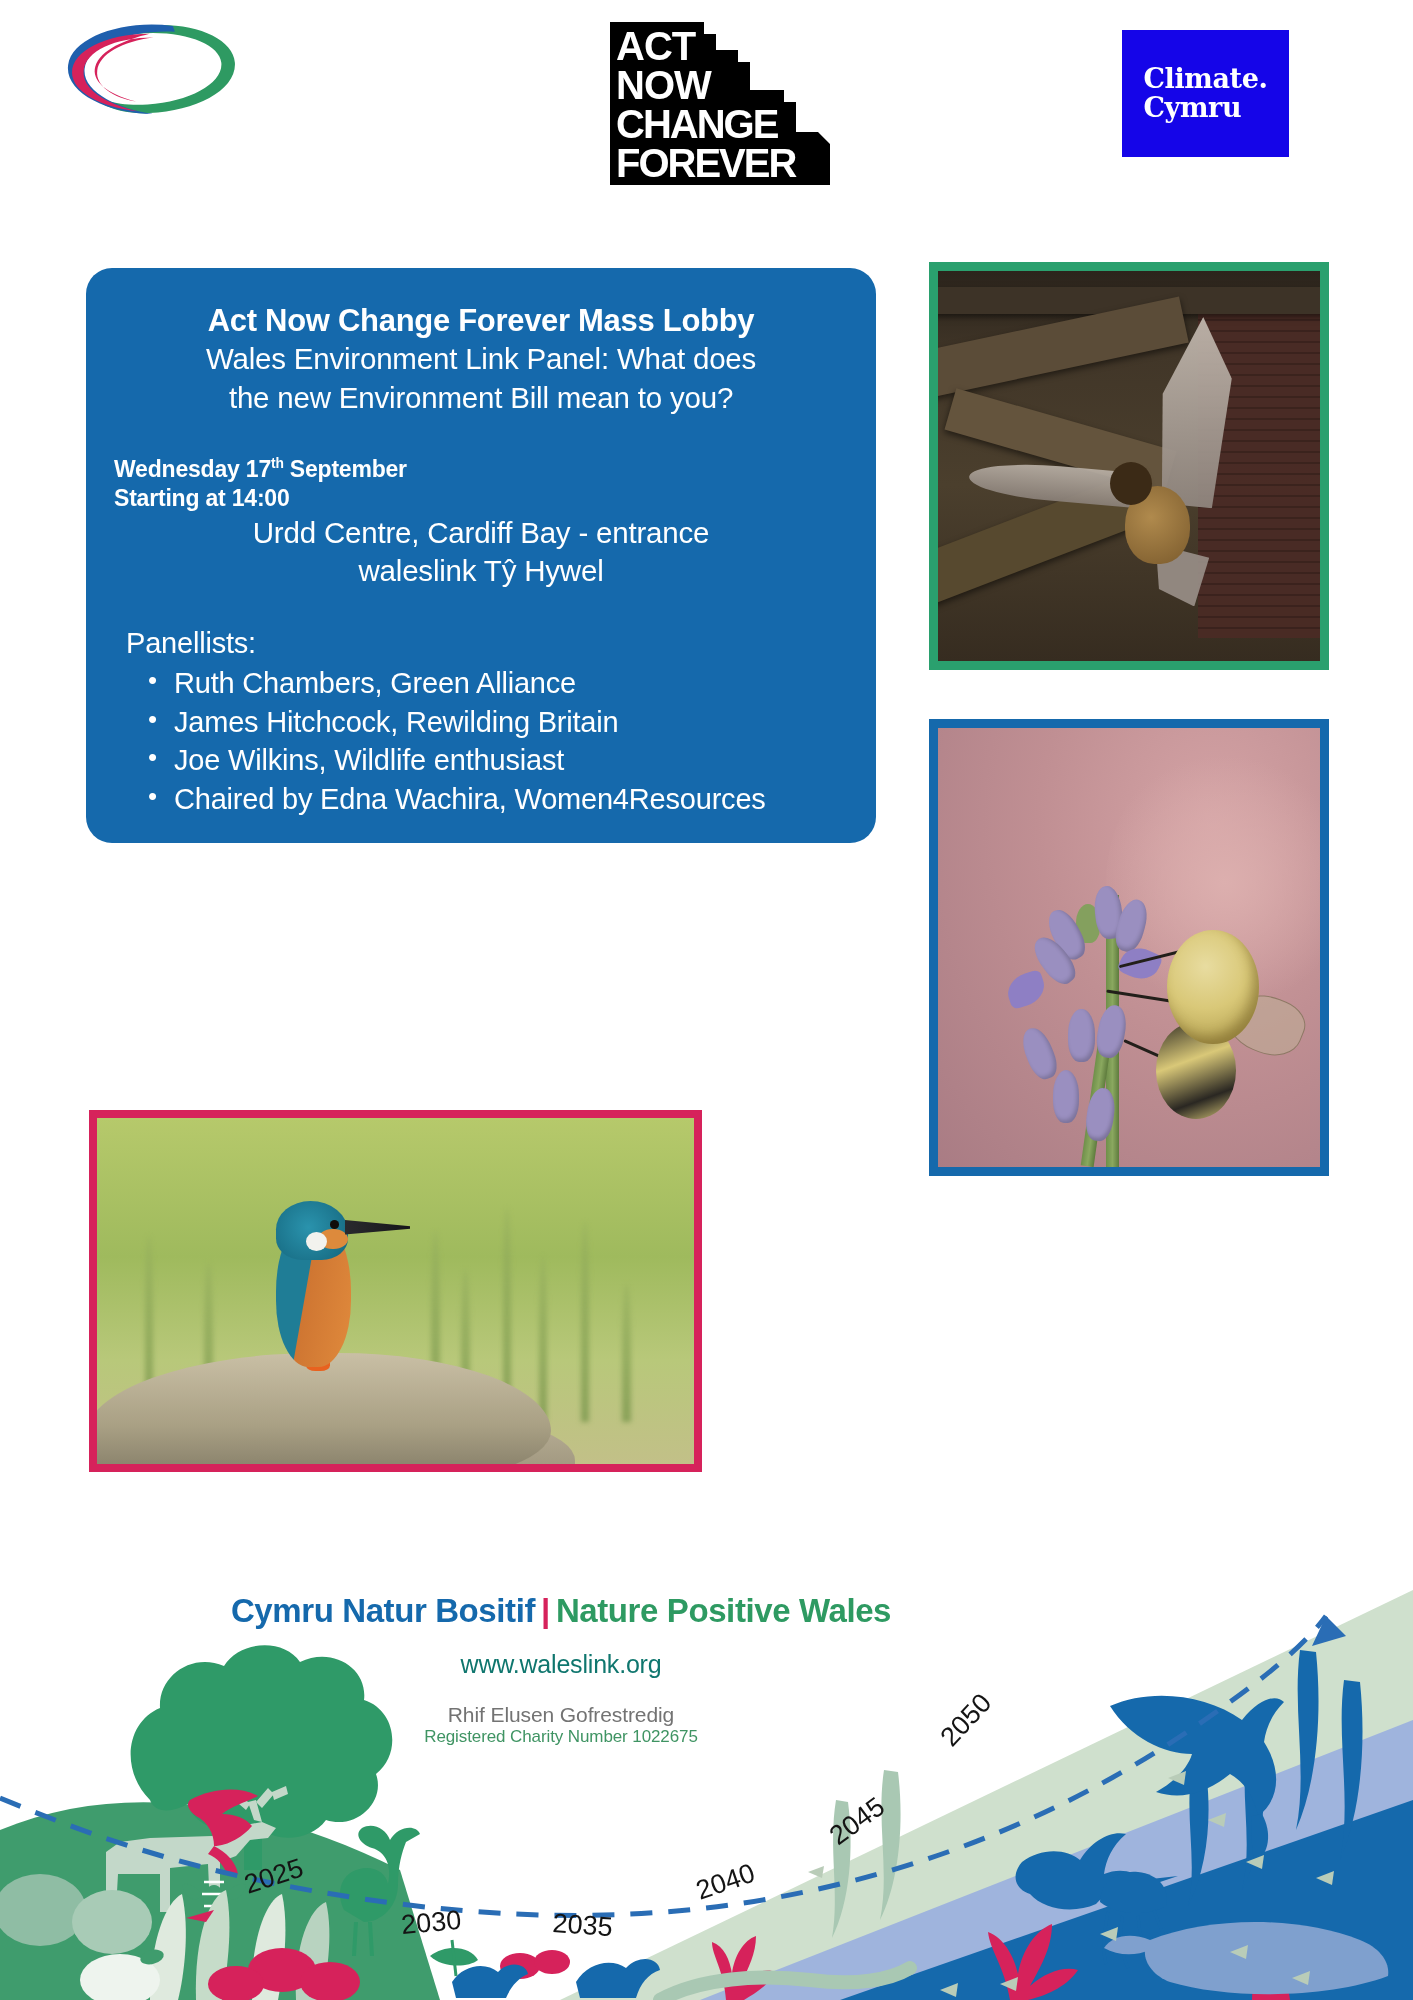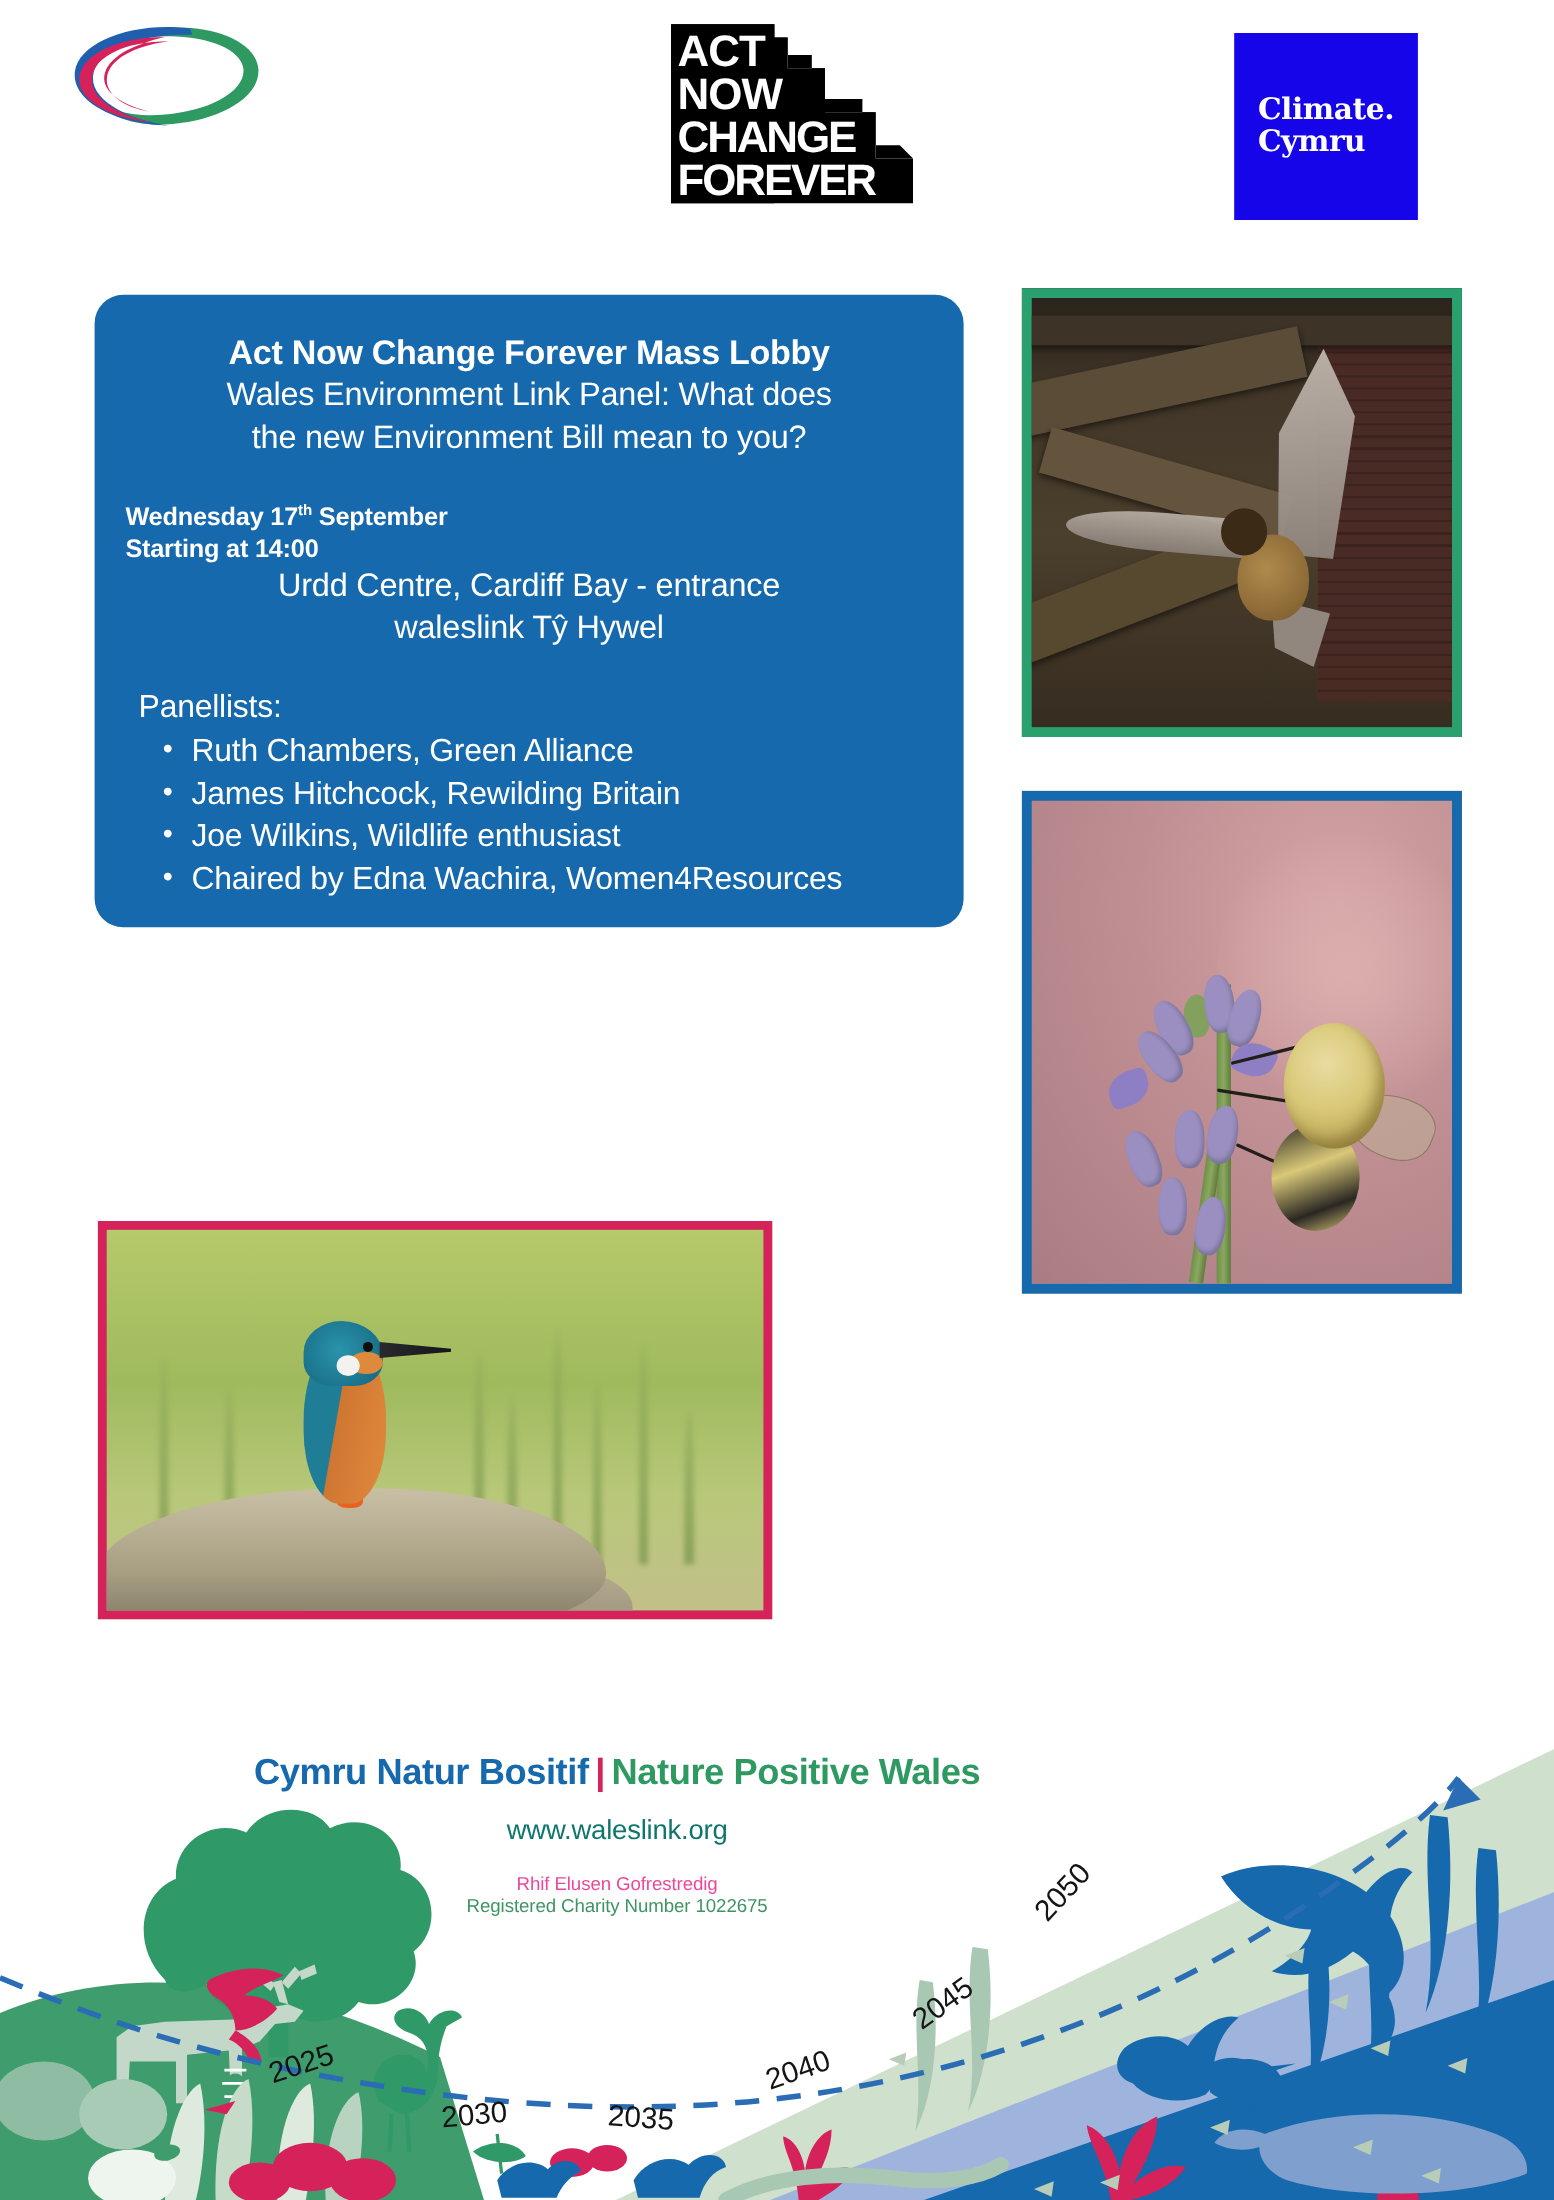--- a/index.html
+++ b/index.html
@@ -18,21 +18,21 @@
   .wel-line { font-size: 21.5px; font-weight: 700; letter-spacing: -0.2px; white-space: nowrap; }
   .wel-blue { color: #1f5fad; }
   .wel-green { color: #2e9a62; }
   .wel-bar { color: #d6225b; font-weight: 700; padding: 0 2px; }
 
   .anc-logo { position: absolute; left: 600px; top: 20px; width: 260px; height: 165px; }
   .anc-logo svg { display: block; }
 
   .climate-logo {
     position: absolute; left: 1122px; top: 30px;
-    width: 167px; height: 170px;
+    width: 167px; height: 127px;
     background: #1505e8;
     display: flex; flex-direction: column;
     align-items: center; justify-content: center;
   }
   .climate-line {
     font-family: "DejaVu Serif", serif;
     color: #ffffff; font-weight: 700;
     font-size: 27px; line-height: 1.06; letter-spacing: -0.4px;
   }
   .climate-wrap { text-align: left; }
@@ -168,21 +168,21 @@
   .bottom-art { position:absolute; left:0; top:1470px; width:1413px; height:530px; }
   .bottom-art svg { display:block; width:1413px; height:530px; }
 
   
   .footer-text { position:absolute; left:0; top:1592px; width:1122px; text-align:center; z-index: 6; }
   .tagline { font-size: 33px; font-weight:700; letter-spacing:-0.4px; white-space:nowrap; }
   .tag-blue { color:#1569ac; }
   .tag-green { color:#2e9a62; }
   .tag-bar { color:#d6225b; padding:0 6px; }
   .weburl { margin-top:20px; font-size:25px; font-weight:400; color:#0f766e; letter-spacing:-0.2px; }
-  .charity-cy { margin-top:24px; font-size:17px; color:#ec4899; font-weight:400; letter-spacing:-0.1px; }
+  .charity-cy { margin-top:24px; font-size:21px; color:#737373; font-weight:400; letter-spacing:-0.1px; }
   .charity-en { font-size:17px; color:#3f9463; font-weight:400; letter-spacing:-0.1px; }
 
   .year-label { font-family:"Liberation Sans", sans-serif; font-size:27px; font-weight:400; fill:#141414; }
 </style>
 </head>
 <body>
 
 <div class="poster">
 
   <div class="wel-logo">

